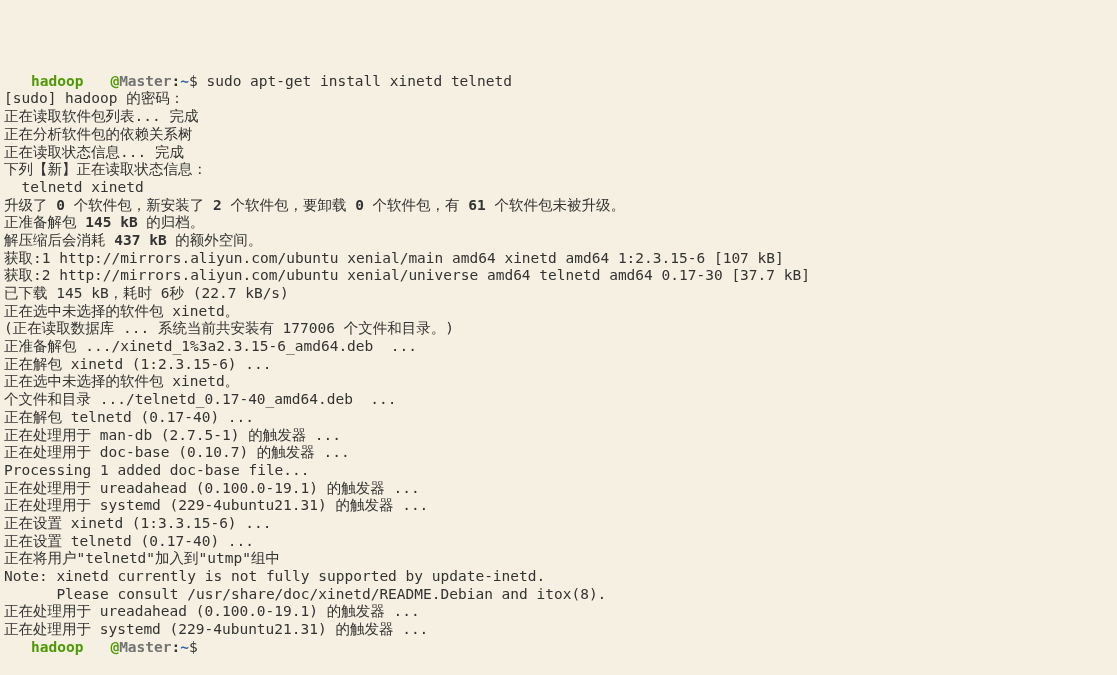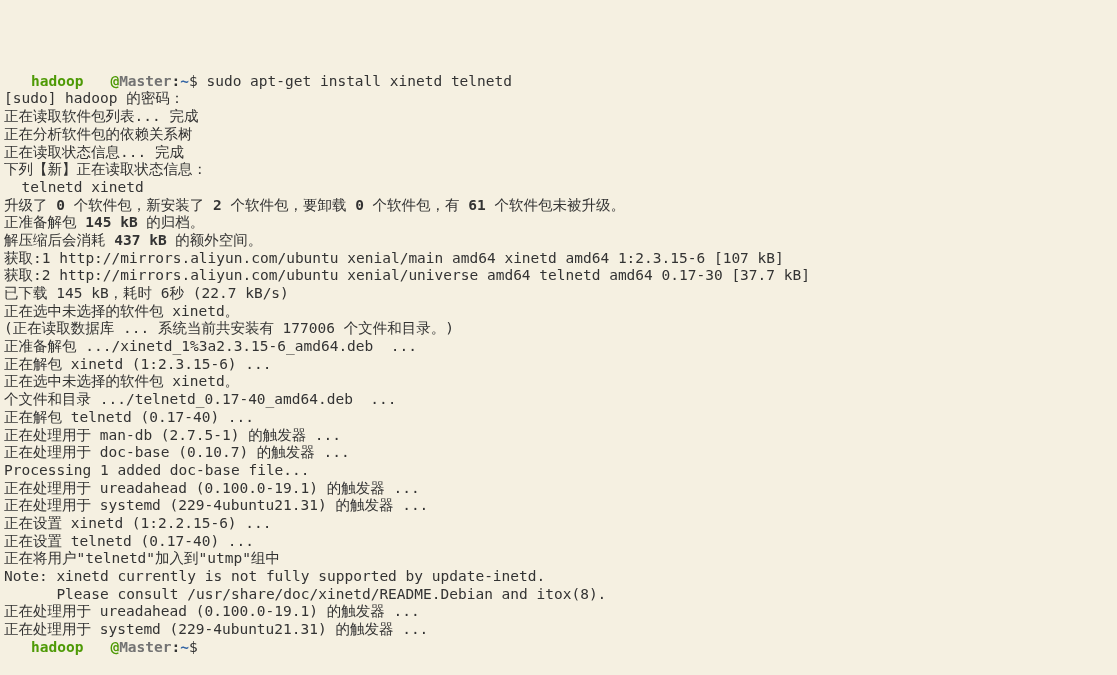--- a/index.html
+++ b/index.html
@@ -45,21 +45,21 @@
 <span>正准备解包 .../xinetd_1%3a2.3.15-6_amd64.deb  ...</span>
 <span>正在解包 xinetd (1:2.3.15-6) ...</span>
 <span>正在选中未选择的软件包 xinetd。</span>
 <span>个文件和目录 .../telnetd_0.17-40_amd64.deb  ...</span>
 <span>正在解包 telnetd (0.17-40) ...</span>
 <span>正在处理用于 man-db (2.7.5-1) 的触发器 ...</span>
 <span>正在处理用于 doc-base (0.10.7) 的触发器 ...</span>
 <span>Processing 1 added doc-base file...</span>
 <span>正在处理用于 ureadahead (0.100.0-19.1) 的触发器 ...</span>
 <span>正在处理用于 systemd (229-4ubuntu21.31) 的触发器 ...</span>
-<span>正在设置 xinetd (1:2.2.15-6) ...</span>
+<span>正在设置 xinetd (1:3.3.15-6) ...</span>
 <span>正在设置 telnetd (0.17-40) ...</span>
 <span>正在将用户"telnetd"加入到"utmp"组中</span>
 <span>Note: xinetd currently is not fully supported by update-inetd.</span>
 <span>      Please consult /usr/share/doc/xinetd/README.Debian and itox(8).</span>
 <span>正在处理用于 ureadahead (0.100.0-19.1) 的触发器 ...</span>
 <span>正在处理用于 systemd (229-4ubuntu21.31) 的触发器 ...</span>
 <span><span class="prompt-user">hadoop</span><span class="prompt-user">@</span><span class="prompt-host">Master</span><span class="prompt-colon">:</span><span class="prompt-path">~</span><span class="prompt-dollar">$</span> </span></div>
 
 
 

